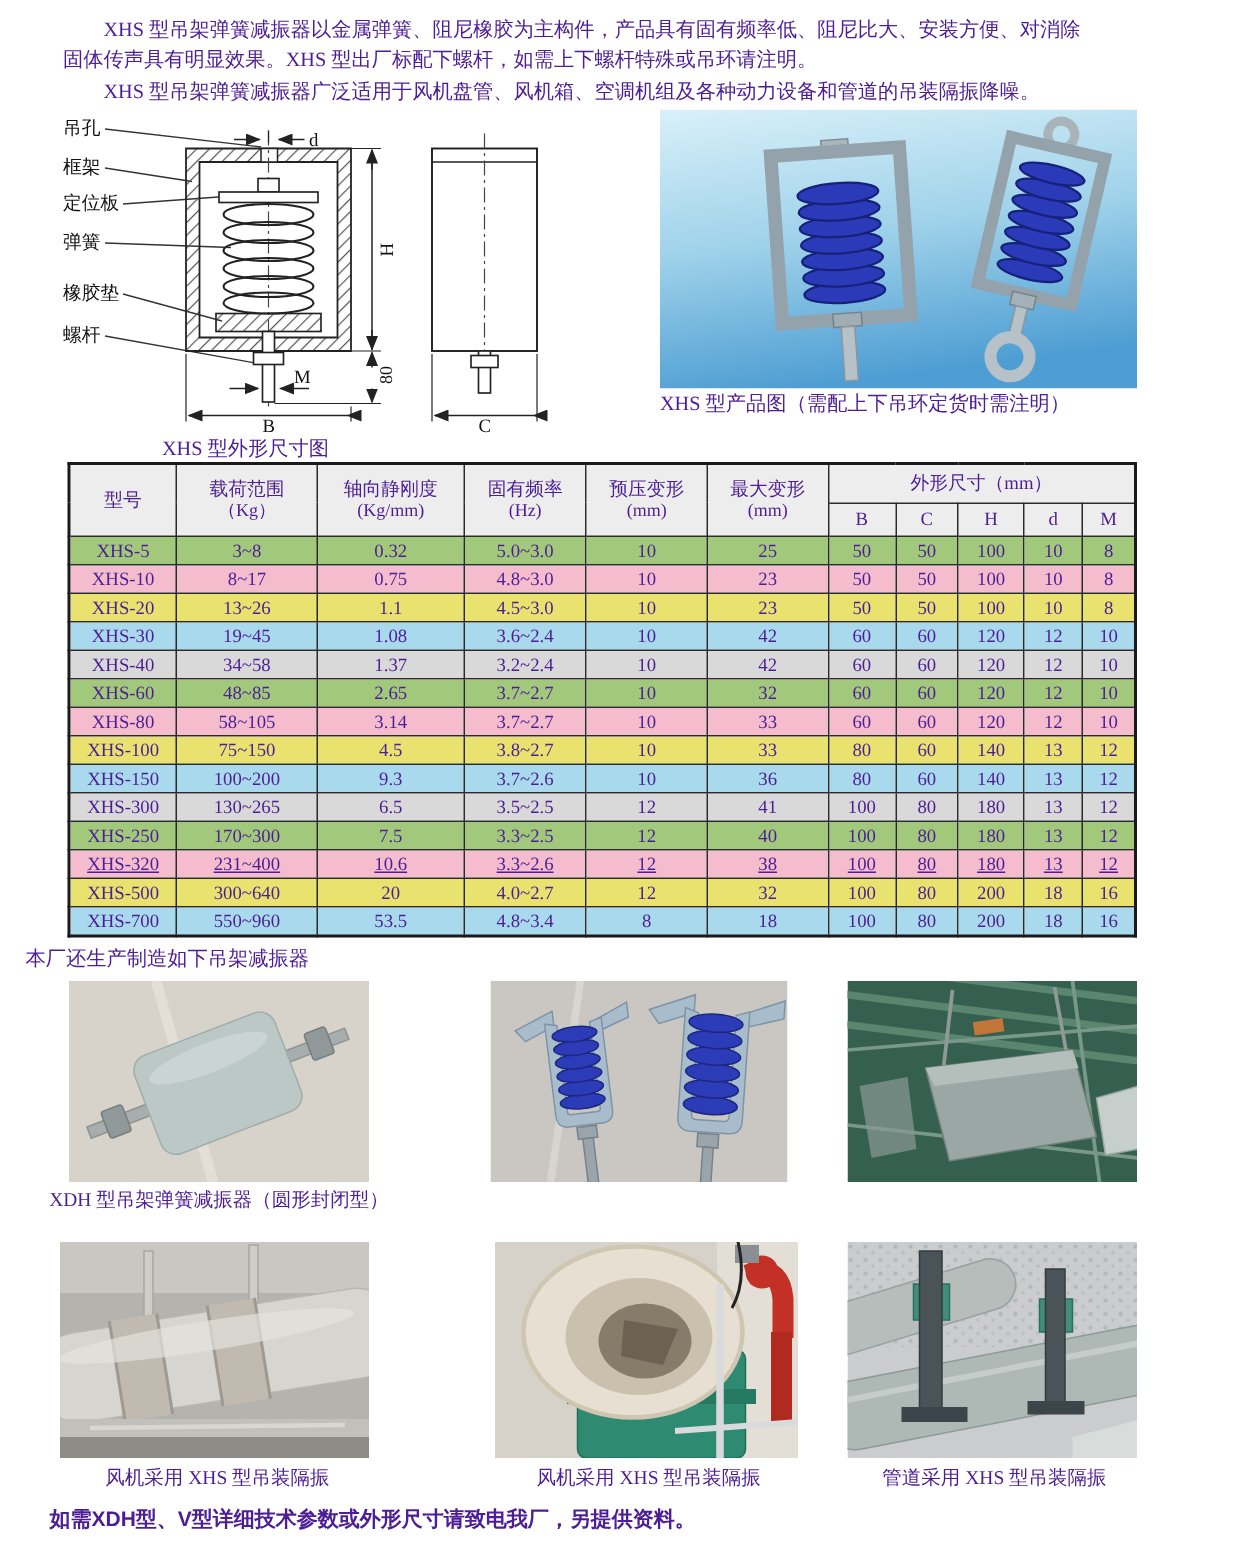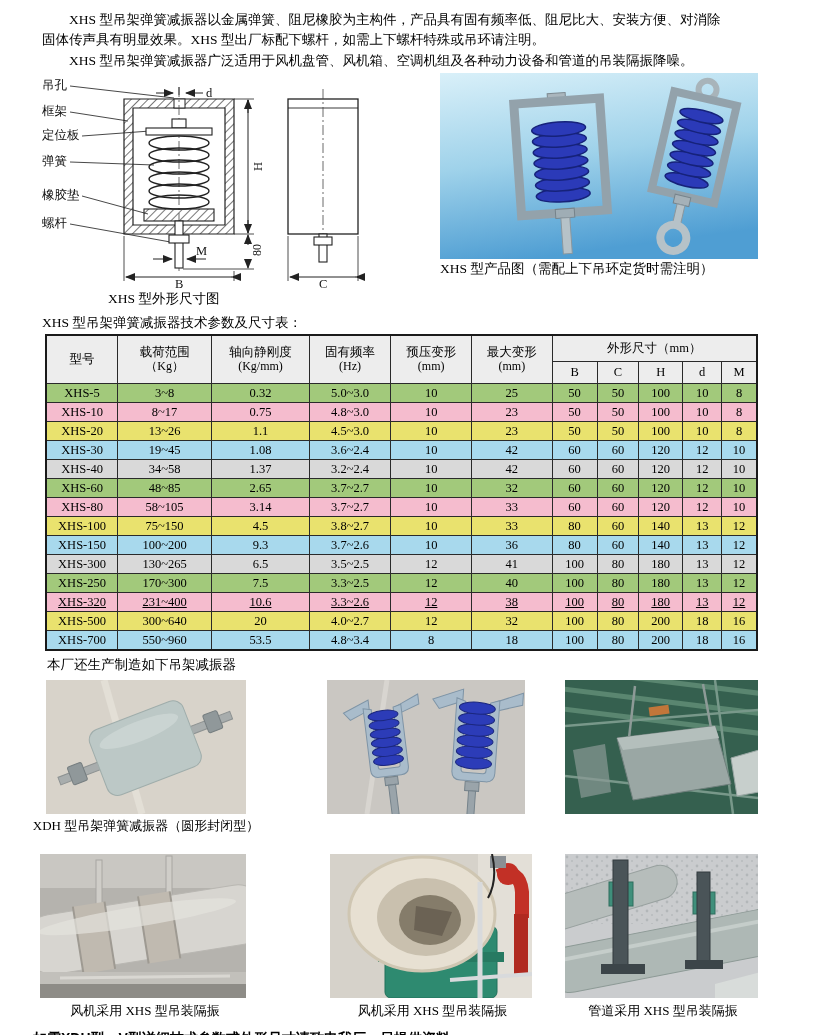--- a/index.html
+++ b/index.html
@@ -1,34 +1,34 @@
 <!DOCTYPE html>
 <html><head>
 <meta charset="utf-8">
 <style>
   html,body{margin:0;padding:0;background:#fff;}
-  .page{width:758px;height:1035px;background:#fff;color:#000000;overflow:hidden;
+  .page{width:758px;height:1035px;background:#fff;color:#4c1d95;overflow:hidden;
         font-family:"Liberation Serif","DejaVu Serif",serif;position:relative;}
   .intro{padding:10px 28px 0 42px;font-size:13.5px;line-height:1.5;}
   .intro p{margin:0;text-indent:2em;}
   .figures{display:flex;align-items:flex-start;margin-top:2px;}
   .fig-left{margin-left:38px;width:346px;}
   .fig-right{margin-left:56px;width:352px;}
   .figcap{text-align:left;font-size:13.5px;margin-top:1px;}
   .figcap.left{padding-left:70px;}
   .tbl-title{margin:6px 0 2px 0;padding-left:42px;font-size:13.5px;}
   table{border-collapse:collapse;margin-left:45px;font-size:12.5px;table-layout:fixed;
         border:2px solid #1a1a1a;}
   th,td{border:1px solid #2a2a2a;text-align:center;padding:0;height:18px;
         line-height:1.15;font-weight:normal;overflow:hidden;}
   thead th{background:#ededed;}
   thead tr.h1 th{height:25px;}
   thead tr.h2 th{height:21px;}
   .hdr-unit{display:block;font-size:12px;}
-  .gal-intro{margin:5px 0 0 0;padding-left:47px;font-size:13.5px;}
+  .gal-intro{margin:5px 0 0 0;padding-left:17px;font-size:13.5px;}
   .gallery{position:relative;height:348px;margin-top:4px;}
   .phfig{position:absolute;}
   .ph{display:block;}
   .gcap{position:absolute;font-size:13px;text-align:center;}
   .footer-note{margin:4px 0 0 0;padding-left:33px;font-size:14px;font-weight:bold;
         font-family:"Liberation Sans","DejaVu Sans",sans-serif;}
   svg text{font-family:"Liberation Serif","DejaVu Serif",serif;}
 </style>
 </head>
 <body>
@@ -172,21 +172,20 @@
           </g>
           <rect x="32" y="120" width="16" height="9" fill="#a5b1b8" stroke="#76838b"></rect>
           <rect x="36" y="129" width="8" height="22" fill="#b6c2c8" stroke="#8b979e"></rect>
           <circle cx="40" cy="163" r="13" fill="none" stroke="#b6c2c8" stroke-width="8"></circle>
         </g>
       </svg>
       <div class="figcap">XHS 型产品图（需配上下吊环定货时需注明）</div>
     </div>
   </div>
 
-  <p class="tbl-title">XHS 型吊架弹簧减振器技术参数及尺寸表：</p>
   <table>
     <colgroup>
       <col style="width:75px">
         <col style="width:98px">
         <col style="width:102px">
       <col style="width:85px">
         <col style="width:85px">
         <col style="width:85px">
       <col style="width:47px">
         <col style="width:44px">

